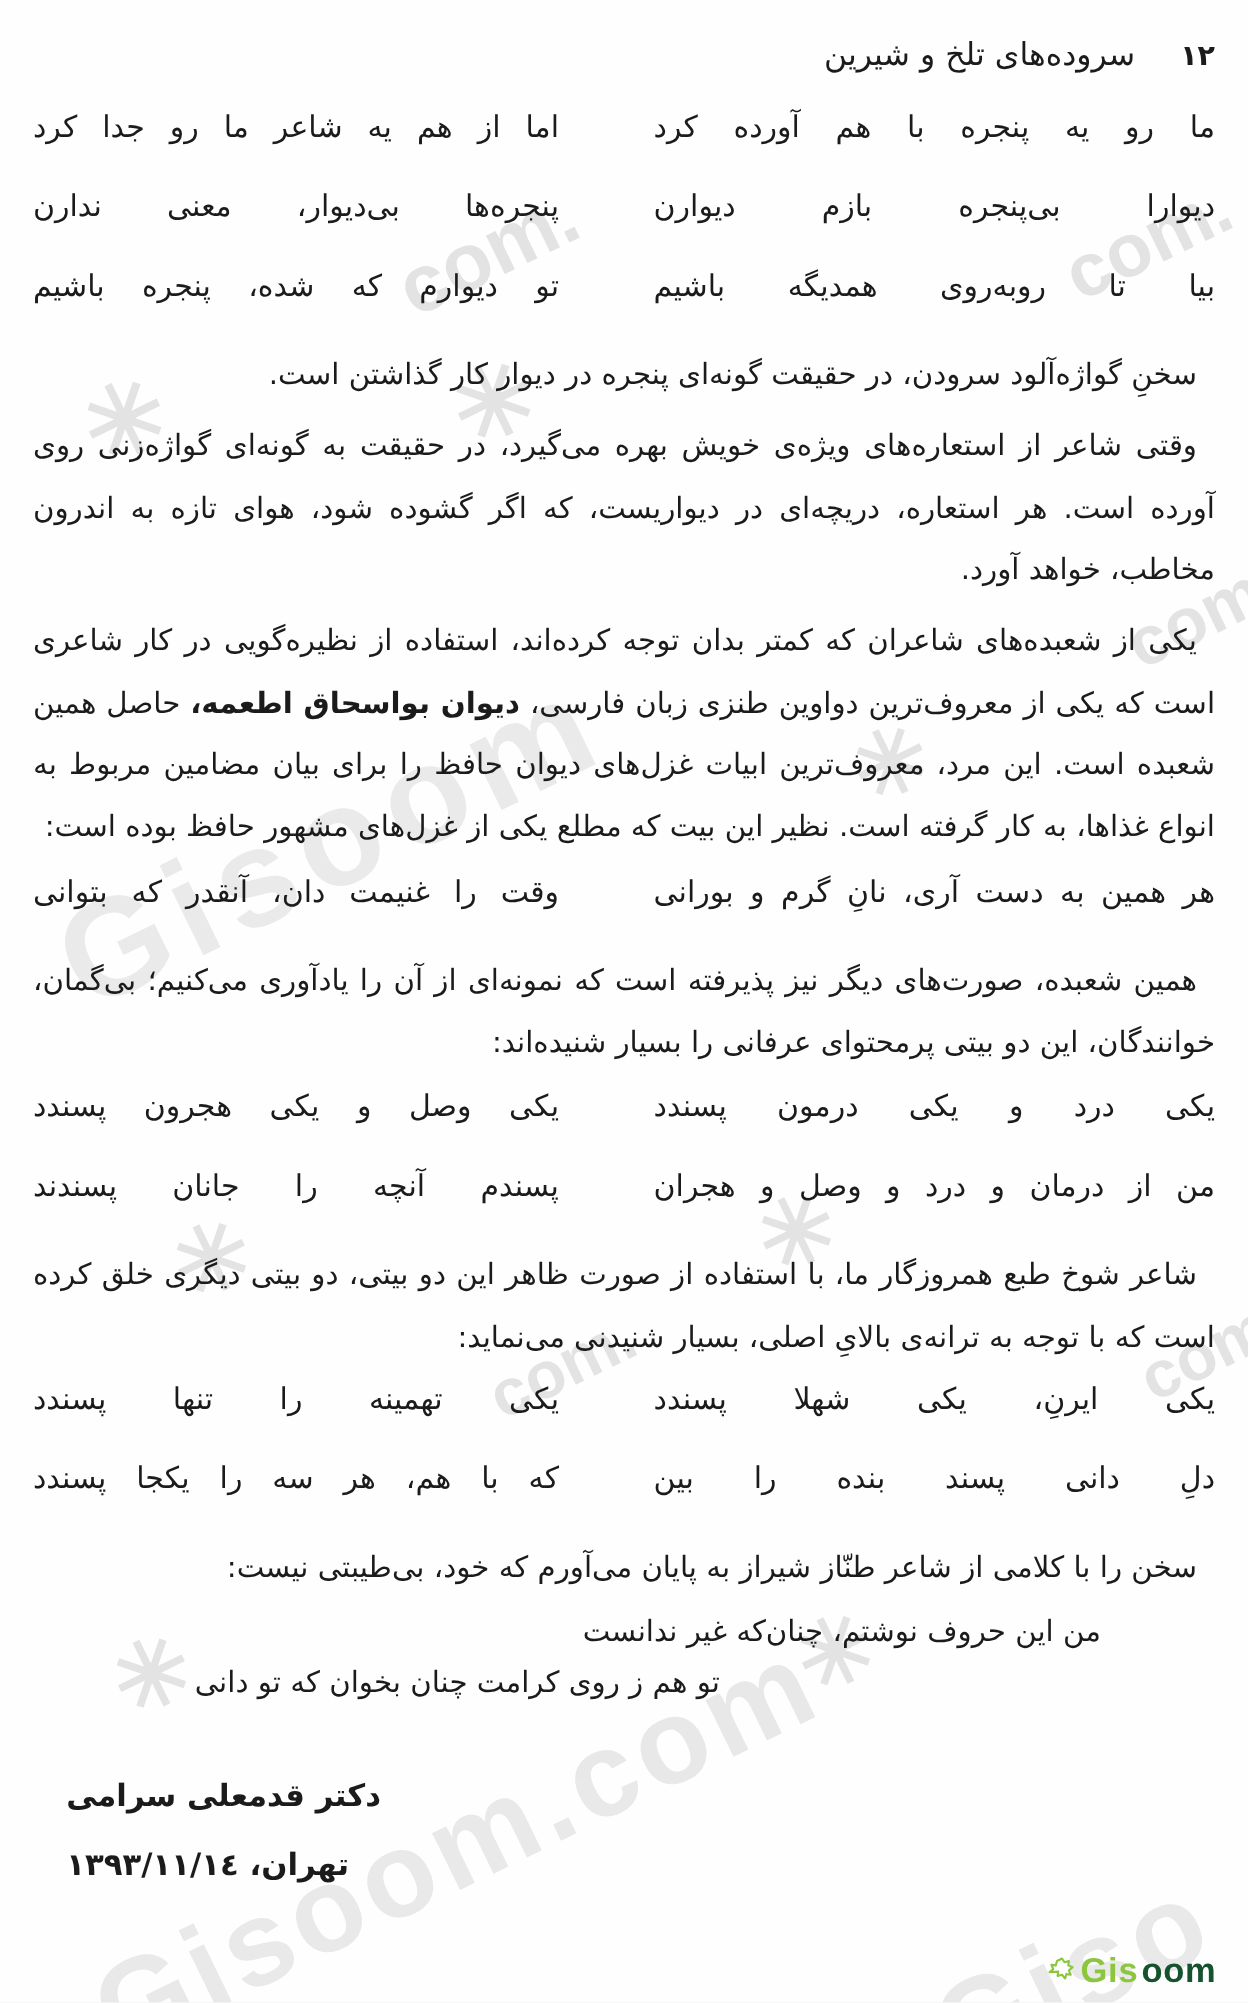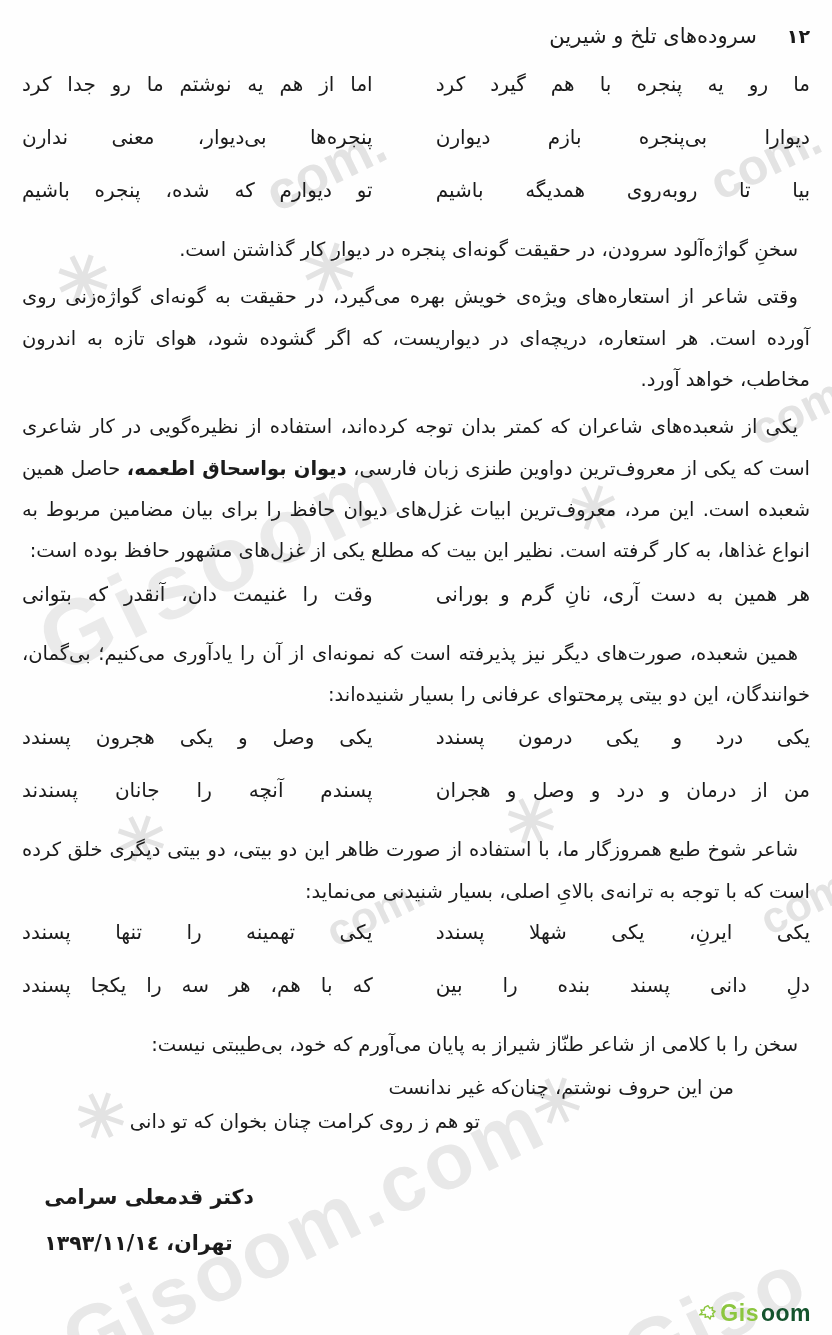--- a/index.html
+++ b/index.html
@@ -88,22 +88,22 @@
 
   <div class="content">
 
     <div class="page-header">
       <span class="page-number">۱۲</span>
       <span class="book-title">سروده‌های تلخ و شیرین</span>
     </div>
 
     <div class="poem">
       <div class="verse-row">
-        <span class="hemistich right">ما رو یه پنجره با هم گیرد کرد</span>
-        <span class="hemistich left">اما از هم یه نوشتم ما رو جدا کرد</span>
+        <span class="hemistich right">ما رو یه پنجره با هم آورده کرد</span>
+        <span class="hemistich left">اما از هم یه شاعر ما رو جدا کرد</span>
       </div>
       <div class="verse-row">
         <span class="hemistich right">دیوارا بی‌پنجره بازم دیوارن</span>
         <span class="hemistich left">پنجره‌ها بی‌دیوار، معنی ندارن</span>
       </div>
       <div class="verse-row">
         <span class="hemistich right">بیا تا روبه‌روی همدیگه باشیم</span>
         <span class="hemistich left">تو دیوارم که شده، پنجره باشیم</span>
       </div>
     </div>

